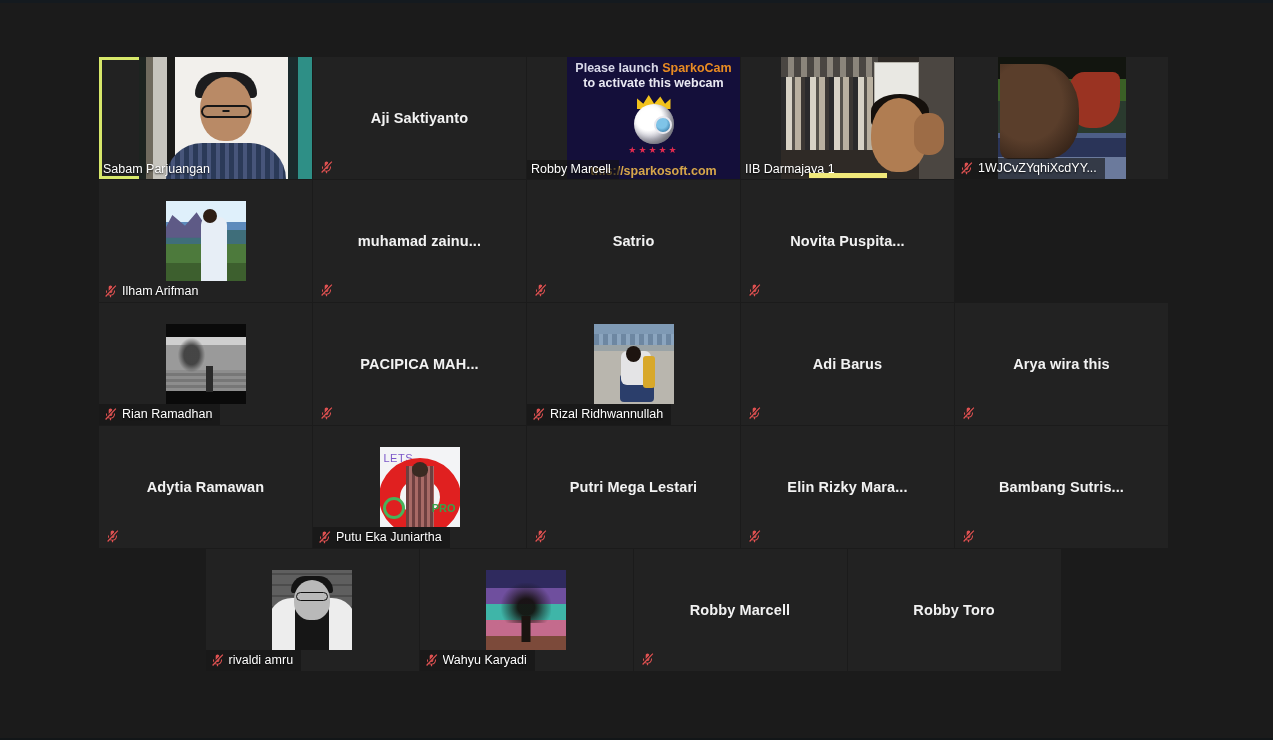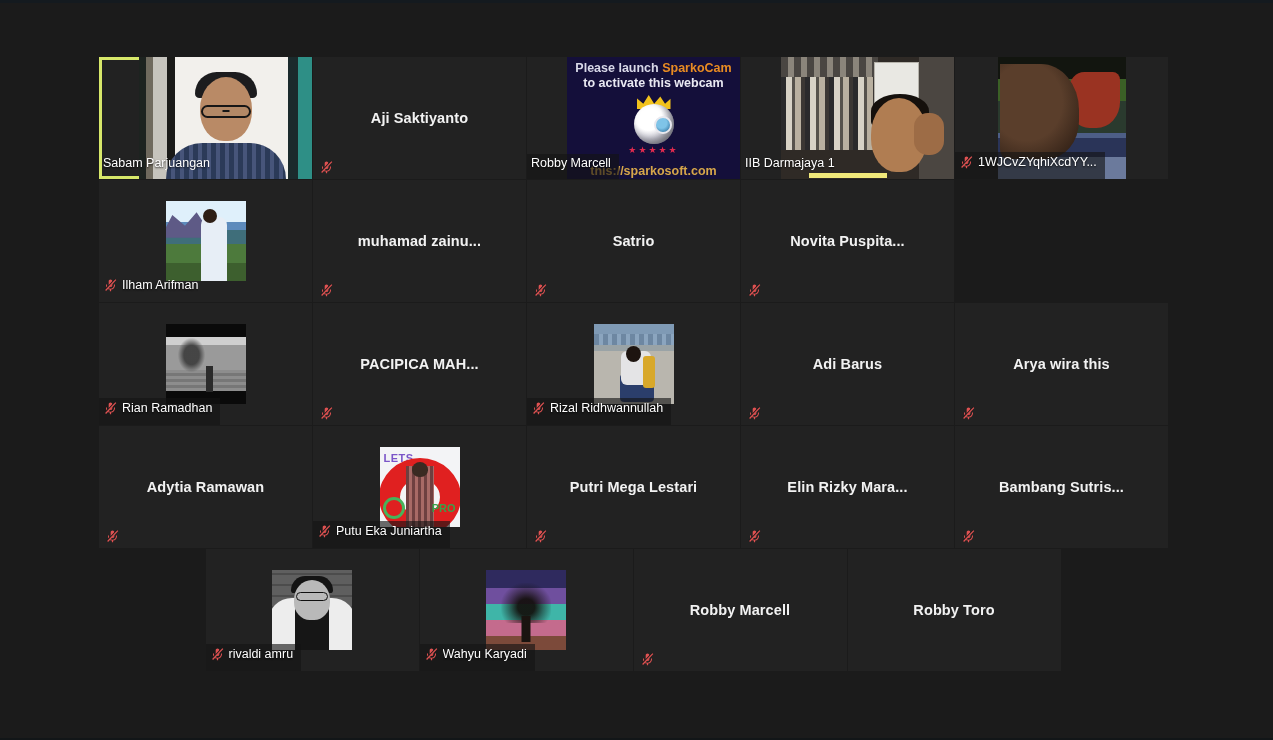--- a/index.html
+++ b/index.html
@@ -100,21 +100,21 @@
   }
 
   
   .name-strip {
     position: absolute;
     left: 0;
     bottom: 0;
     display: flex;
     align-items: center;
     gap: 4px;
-    padding: 2px 8px 9px 4px;
+    padding: 2px 8px 3px 4px;
     max-width: 100%;
   }
   .name-strip .nm {
     color: #ffffff;
     font-size: 12.5px;
     font-weight: normal;
     white-space: nowrap;
     overflow: hidden;
     text-overflow: ellipsis;
     text-shadow: 0 1px 2px rgba(0,0,0,.85);
@@ -383,21 +383,21 @@
     width: 28px; height: 66px;
     background: repeating-linear-gradient(90deg,#6e4040 0 3px,#a86a66 3px 6px);
   }
   .m-ring .hd {
     position: absolute; left: 50%; top: 19%;
     transform: translateX(-50%);
     width: 16px; height: 15px; border-radius: 50% 50% 45% 45%; background: #3a2a22;
   }
   .m-ring .lets {
     position: absolute; left: 5%; top: 6%;
-    font-size: 11px; font-weight: bold; color: #7b55c8; letter-spacing: .5px;
+    font-size: 11px; font-weight: normal; color: #7b55c8; letter-spacing: .5px;
   }
   .m-ring .pro {
     position: absolute; right: 5%; bottom: 16%;
     font-size: 11px; font-weight: bold; color: #3aa14a;
   }
   .m-ring .gcirc {
     position: absolute; left: 4%; bottom: 10%;
     width: 22px; height: 22px; border: 3px solid #47b35a; border-radius: 50%;
   }
 

